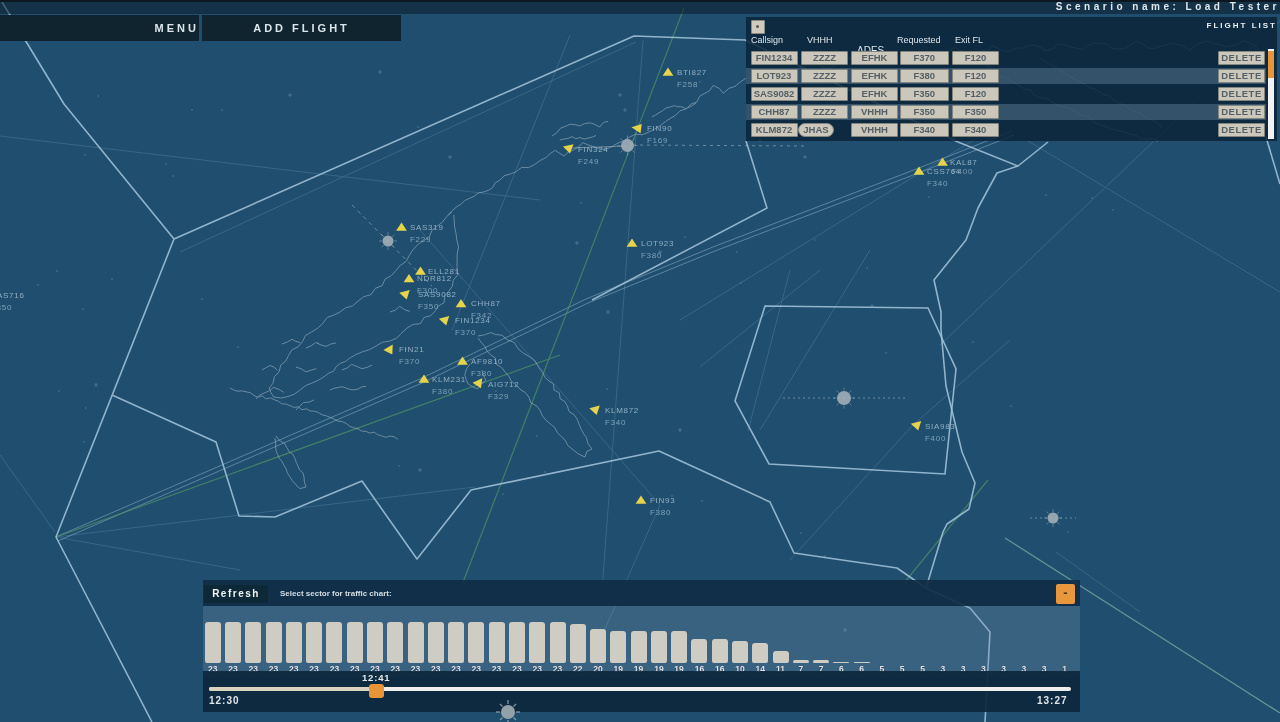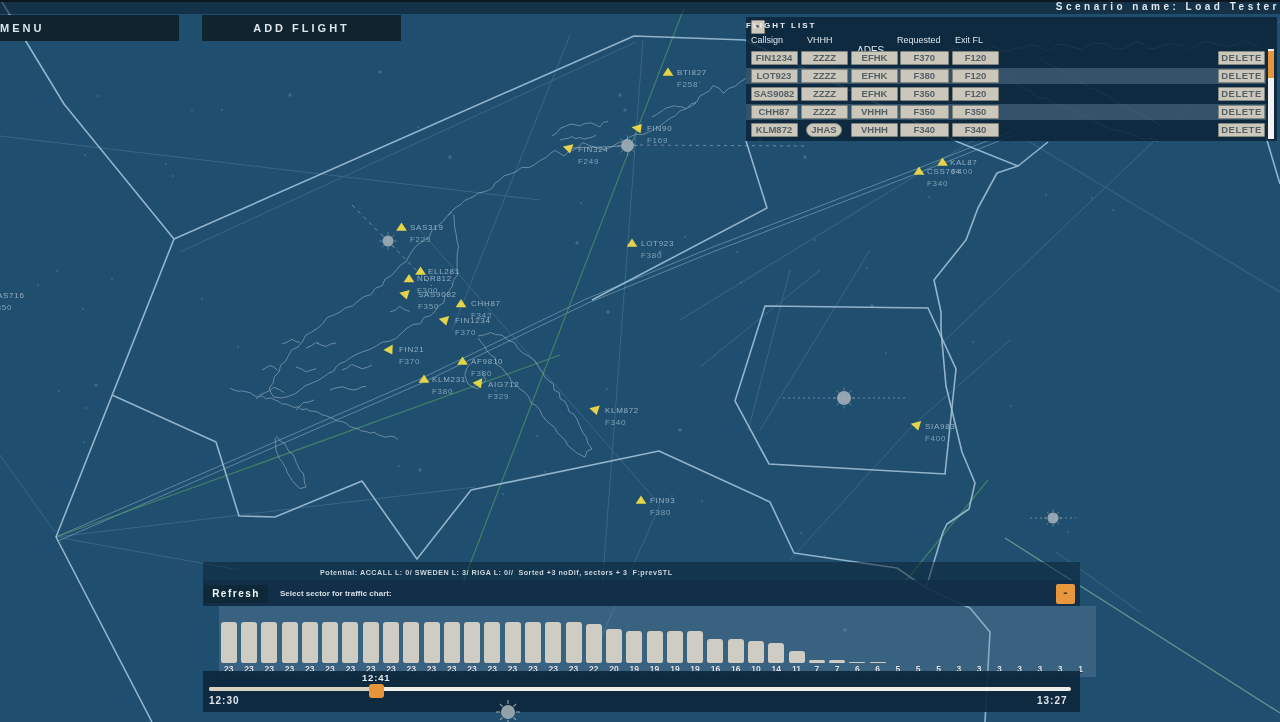--- a/index.html
+++ b/index.html
@@ -242,27 +242,27 @@
 <polygon points="917,430.6 922.4,422.2 911.6,422.2" fill="#e5d44b" transform="rotate(-15 917 426)"></polygon>
 <text x="925" y="429" fill="#93afc2">SIA983</text>
 <text x="925" y="441" fill="#7fa2b7">F400</text>
 <text x="952" y="174" fill="#93afc2" opacity="0.8">F400</text>
 <text x="-9" y="298" fill="#93afc2">SAS716</text>
 <text x="-9" y="310" fill="#7fa2b7">F350</text>
 </g>
 </svg>
 <div style="position:absolute;top:0;left:0;width:1280px;height:14px;background:rgba(10,25,40,0.55);border-top:2.5px solid #0c1722;box-sizing:border-box"></div>
 <div style="position:absolute;top:1px;left:0;width:1280px;text-align:right;font-size:10px;font-weight:bold;letter-spacing:3.5px;color:#dfe8ee">Scenario name: Load Tester</div>
-<div style="position:absolute;left:0;top:15px;width:179px;height:26px;background:#10242f;color:#dce6ea;font-size:11px;font-weight:bold;letter-spacing:3px;text-align:left;line-height:26px">MENU</div>
+<div style="position:absolute;left:0;top:15px;width:199px;height:26px;background:#10242f;color:#dce6ea;font-size:11px;font-weight:bold;letter-spacing:3px;text-align:right;line-height:26px">MENU</div>
 <div style="position:absolute;left:202px;top:15px;width:199px;height:26px;background:#10242f;color:#dce6ea;font-size:11px;font-weight:bold;letter-spacing:3px;text-align:center;line-height:26px">ADD FLIGHT</div>
 <div style="position:absolute;left:746px;top:17px;width:531px;height:124px;background:rgba(12,36,56,0.85)">
 <div style="position:absolute;left:5px;top:3px;width:12px;height:12px;background:#cfcabe;border:1px solid #8b8b84;border-radius:1px">
         <div style="position:absolute;left:4px;top:4px;width:3px;height:3px;background:#555;border-radius:50%"></div>
       </div>
-<div style="position:absolute;left:0;top:4px;width:100%;text-align:left;font-size:8px;font-weight:bold;letter-spacing:2px;color:#e9eef2">FLIGHT LIST</div>
+<div style="position:absolute;left:0;top:4px;width:100%;text-align:right;font-size:8px;font-weight:bold;letter-spacing:2px;color:#e9eef2">FLIGHT LIST</div>
 <div style="position:absolute;left:5px;top:18px;font-size:9px;color:#dce6ec">Callsign</div>
 <div style="position:absolute;left:61px;top:18px;font-size:9px;color:#dce6ec">VHHH</div>
 <div style="position:absolute;left:111px;top:28px;font-size:10px;color:#dce6ec">ADES</div>
 <div style="position:absolute;left:151px;top:18px;font-size:9px;color:#dce6ec">Requested</div>
 <div style="position:absolute;left:209px;top:18px;font-size:9px;color:#dce6ec">Exit FL</div>
 <div style="position:absolute;left:0;top:50.7px;width:520px;height:16px;background:rgba(150,185,215,0.28)"></div>
 <div style="position:absolute;left:0;top:87.1px;width:520px;height:16px;background:rgba(150,185,215,0.28)"></div>
 <div style="position:absolute;height:14px;background:#ccc7bb;border:1.5px solid #83867f;border-radius:1px;box-sizing:border-box;font-size:9.5px;font-weight:bold;color:#556066;text-align:center;line-height:11.5px;left:4.5px;top:33.5px;width:47px">FIN1234</div>
 <div style="position:absolute;height:14px;background:#ccc7bb;border:1.5px solid #83867f;border-radius:1px;box-sizing:border-box;font-size:9.5px;font-weight:bold;color:#556066;text-align:center;line-height:11.5px;left:55px;top:33.5px;width:47px">ZZZZ</div>
 <div style="position:absolute;height:14px;background:#ccc7bb;border:1.5px solid #83867f;border-radius:1px;box-sizing:border-box;font-size:9.5px;font-weight:bold;color:#556066;text-align:center;line-height:11.5px;left:105px;top:33.5px;width:47px">EFHK</div>
@@ -281,38 +281,35 @@
 <div style="position:absolute;height:14px;background:#ccc7bb;border:1.5px solid #83867f;border-radius:1px;box-sizing:border-box;font-size:9.5px;font-weight:bold;color:#556066;text-align:center;line-height:11.5px;left:154px;top:69.9px;width:48.5px">F350</div>
 <div style="position:absolute;height:14px;background:#ccc7bb;border:1.5px solid #83867f;border-radius:1px;box-sizing:border-box;font-size:9.5px;font-weight:bold;color:#556066;text-align:center;line-height:11.5px;left:206px;top:69.9px;width:47px">F120</div>
 <div style="position:absolute;height:14px;background:#ccc7bb;border:1.5px solid #83867f;border-radius:1px;box-sizing:border-box;font-size:9.5px;font-weight:bold;color:#556066;text-align:center;line-height:11.5px;left:472px;top:69.9px;width:47px;letter-spacing:0.5px">DELETE</div>
 <div style="position:absolute;height:14px;background:#ccc7bb;border:1.5px solid #83867f;border-radius:1px;box-sizing:border-box;font-size:9.5px;font-weight:bold;color:#556066;text-align:center;line-height:11.5px;left:4.5px;top:88.1px;width:47px">CHH87</div>
 <div style="position:absolute;height:14px;background:#ccc7bb;border:1.5px solid #83867f;border-radius:1px;box-sizing:border-box;font-size:9.5px;font-weight:bold;color:#556066;text-align:center;line-height:11.5px;left:55px;top:88.1px;width:47px">ZZZZ</div>
 <div style="position:absolute;height:14px;background:#ccc7bb;border:1.5px solid #83867f;border-radius:1px;box-sizing:border-box;font-size:9.5px;font-weight:bold;color:#556066;text-align:center;line-height:11.5px;left:105px;top:88.1px;width:47px">VHHH</div>
 <div style="position:absolute;height:14px;background:#ccc7bb;border:1.5px solid #83867f;border-radius:1px;box-sizing:border-box;font-size:9.5px;font-weight:bold;color:#556066;text-align:center;line-height:11.5px;left:154px;top:88.1px;width:48.5px">F350</div>
 <div style="position:absolute;height:14px;background:#ccc7bb;border:1.5px solid #83867f;border-radius:1px;box-sizing:border-box;font-size:9.5px;font-weight:bold;color:#556066;text-align:center;line-height:11.5px;left:206px;top:88.1px;width:47px">F350</div>
 <div style="position:absolute;height:14px;background:#ccc7bb;border:1.5px solid #83867f;border-radius:1px;box-sizing:border-box;font-size:9.5px;font-weight:bold;color:#556066;text-align:center;line-height:11.5px;left:472px;top:88.1px;width:47px;letter-spacing:0.5px">DELETE</div>
 <div style="position:absolute;height:14px;background:#ccc7bb;border:1.5px solid #83867f;border-radius:1px;box-sizing:border-box;font-size:9.5px;font-weight:bold;color:#556066;text-align:center;line-height:11.5px;left:4.5px;top:106.3px;width:47px">KLM872</div>
-<div style="position:absolute;height:14px;background:#ccc7bb;border:1.5px solid #83867f;border-radius:7px;box-sizing:border-box;font-size:9.5px;font-weight:bold;color:#556066;text-align:center;line-height:11.5px;left:60px;top:106.3px;width:36px">JHAS</div>
+<div style="position:absolute;height:14px;background:#ccc7bb;border:1.5px solid #83867f;border-radius:7px;box-sizing:border-box;font-size:9.5px;font-weight:bold;color:#556066;text-align:center;line-height:11.5px;left:52px;top:106.3px;width:36px">JHAS</div>
 <div style="position:absolute;height:14px;background:#ccc7bb;border:1.5px solid #83867f;border-radius:1px;box-sizing:border-box;font-size:9.5px;font-weight:bold;color:#556066;text-align:center;line-height:11.5px;left:105px;top:106.3px;width:47px">VHHH</div>
 <div style="position:absolute;height:14px;background:#ccc7bb;border:1.5px solid #83867f;border-radius:1px;box-sizing:border-box;font-size:9.5px;font-weight:bold;color:#556066;text-align:center;line-height:11.5px;left:154px;top:106.3px;width:48.5px">F340</div>
 <div style="position:absolute;height:14px;background:#ccc7bb;border:1.5px solid #83867f;border-radius:1px;box-sizing:border-box;font-size:9.5px;font-weight:bold;color:#556066;text-align:center;line-height:11.5px;left:206px;top:106.3px;width:47px">F340</div>
 <div style="position:absolute;height:14px;background:#ccc7bb;border:1.5px solid #83867f;border-radius:1px;box-sizing:border-box;font-size:9.5px;font-weight:bold;color:#556066;text-align:center;line-height:11.5px;left:472px;top:106.3px;width:47px;letter-spacing:0.5px">DELETE</div>
 <div style="position:absolute;left:521.5px;top:32px;width:6.5px;height:90px;background:#f2f2f2">
         <div style="position:absolute;left:0;top:2px;width:6.5px;height:27px;background:#e8953a"></div>
       </div>
 </div>
-<div style="position:absolute;left:203px;top:562px;width:877px;height:18px;background:rgba(8,28,46,0.5)">
-      <div style="position:absolute;left:117px;top:6px;font-size:7.2px;letter-spacing:0.5px;color:#c9d4dc;font-weight:bold">Potential: ACCALL L: 0/ SWEDEN L: 3/ RIGA L: 0//&nbsp; Sorted +3 noDif, sectors + 3&nbsp; F:prevSTL</div>
-    </div>
 <div style="position:absolute;left:203px;top:580px;width:877px;height:26px;background:rgba(16,45,68,0.92)">
 <div style="position:absolute;left:1px;top:5px;width:64px;height:18px;background:#0d2836;color:#f2f6f8;font-size:10px;font-weight:bold;letter-spacing:1.5px;text-align:center;line-height:18px">Refresh</div>
 <div style="position:absolute;left:77px;top:9px;font-size:8px;font-weight:bold;color:#d6dfe6">Select sector for traffic chart:</div>
 <div style="position:absolute;left:853px;top:4px;width:19px;height:20px;background:#e9973d;border-radius:2px;color:#4a3110;font-size:13px;font-weight:bold;text-align:center;line-height:18px">-</div>
 </div>
-<div style="position:absolute;left:219px;top:606px;width:877px;height:71px;background:rgba(125,150,180,0.28)">
+<div style="position:absolute;left:203px;top:606px;width:877px;height:71px;background:rgba(125,150,180,0.28)">
 <div style="position:absolute;left:1.7px;bottom:14.5px;width:16px;height:40.8px;background:#cfccc3;border-radius:3px 3px 2px 2px"></div>
 <div style="position:absolute;left:22.0px;bottom:14.5px;width:16px;height:40.8px;background:#cfccc3;border-radius:3px 3px 2px 2px"></div>
 <div style="position:absolute;left:42.3px;bottom:14.5px;width:16px;height:40.8px;background:#cfccc3;border-radius:3px 3px 2px 2px"></div>
 <div style="position:absolute;left:62.5px;bottom:14.5px;width:16px;height:40.8px;background:#cfccc3;border-radius:3px 3px 2px 2px"></div>
 <div style="position:absolute;left:82.8px;bottom:14.5px;width:16px;height:40.8px;background:#cfccc3;border-radius:3px 3px 2px 2px"></div>
 <div style="position:absolute;left:103.1px;bottom:14.5px;width:16px;height:40.8px;background:#cfccc3;border-radius:3px 3px 2px 2px"></div>
 <div style="position:absolute;left:123.4px;bottom:14.5px;width:16px;height:40.8px;background:#cfccc3;border-radius:3px 3px 2px 2px"></div>
 <div style="position:absolute;left:143.7px;bottom:14.5px;width:16px;height:40.8px;background:#cfccc3;border-radius:3px 3px 2px 2px"></div>
 <div style="position:absolute;left:163.9px;bottom:14.5px;width:16px;height:40.8px;background:#cfccc3;border-radius:3px 3px 2px 2px"></div>
 <div style="position:absolute;left:184.2px;bottom:14.5px;width:16px;height:40.8px;background:#cfccc3;border-radius:3px 3px 2px 2px"></div>

